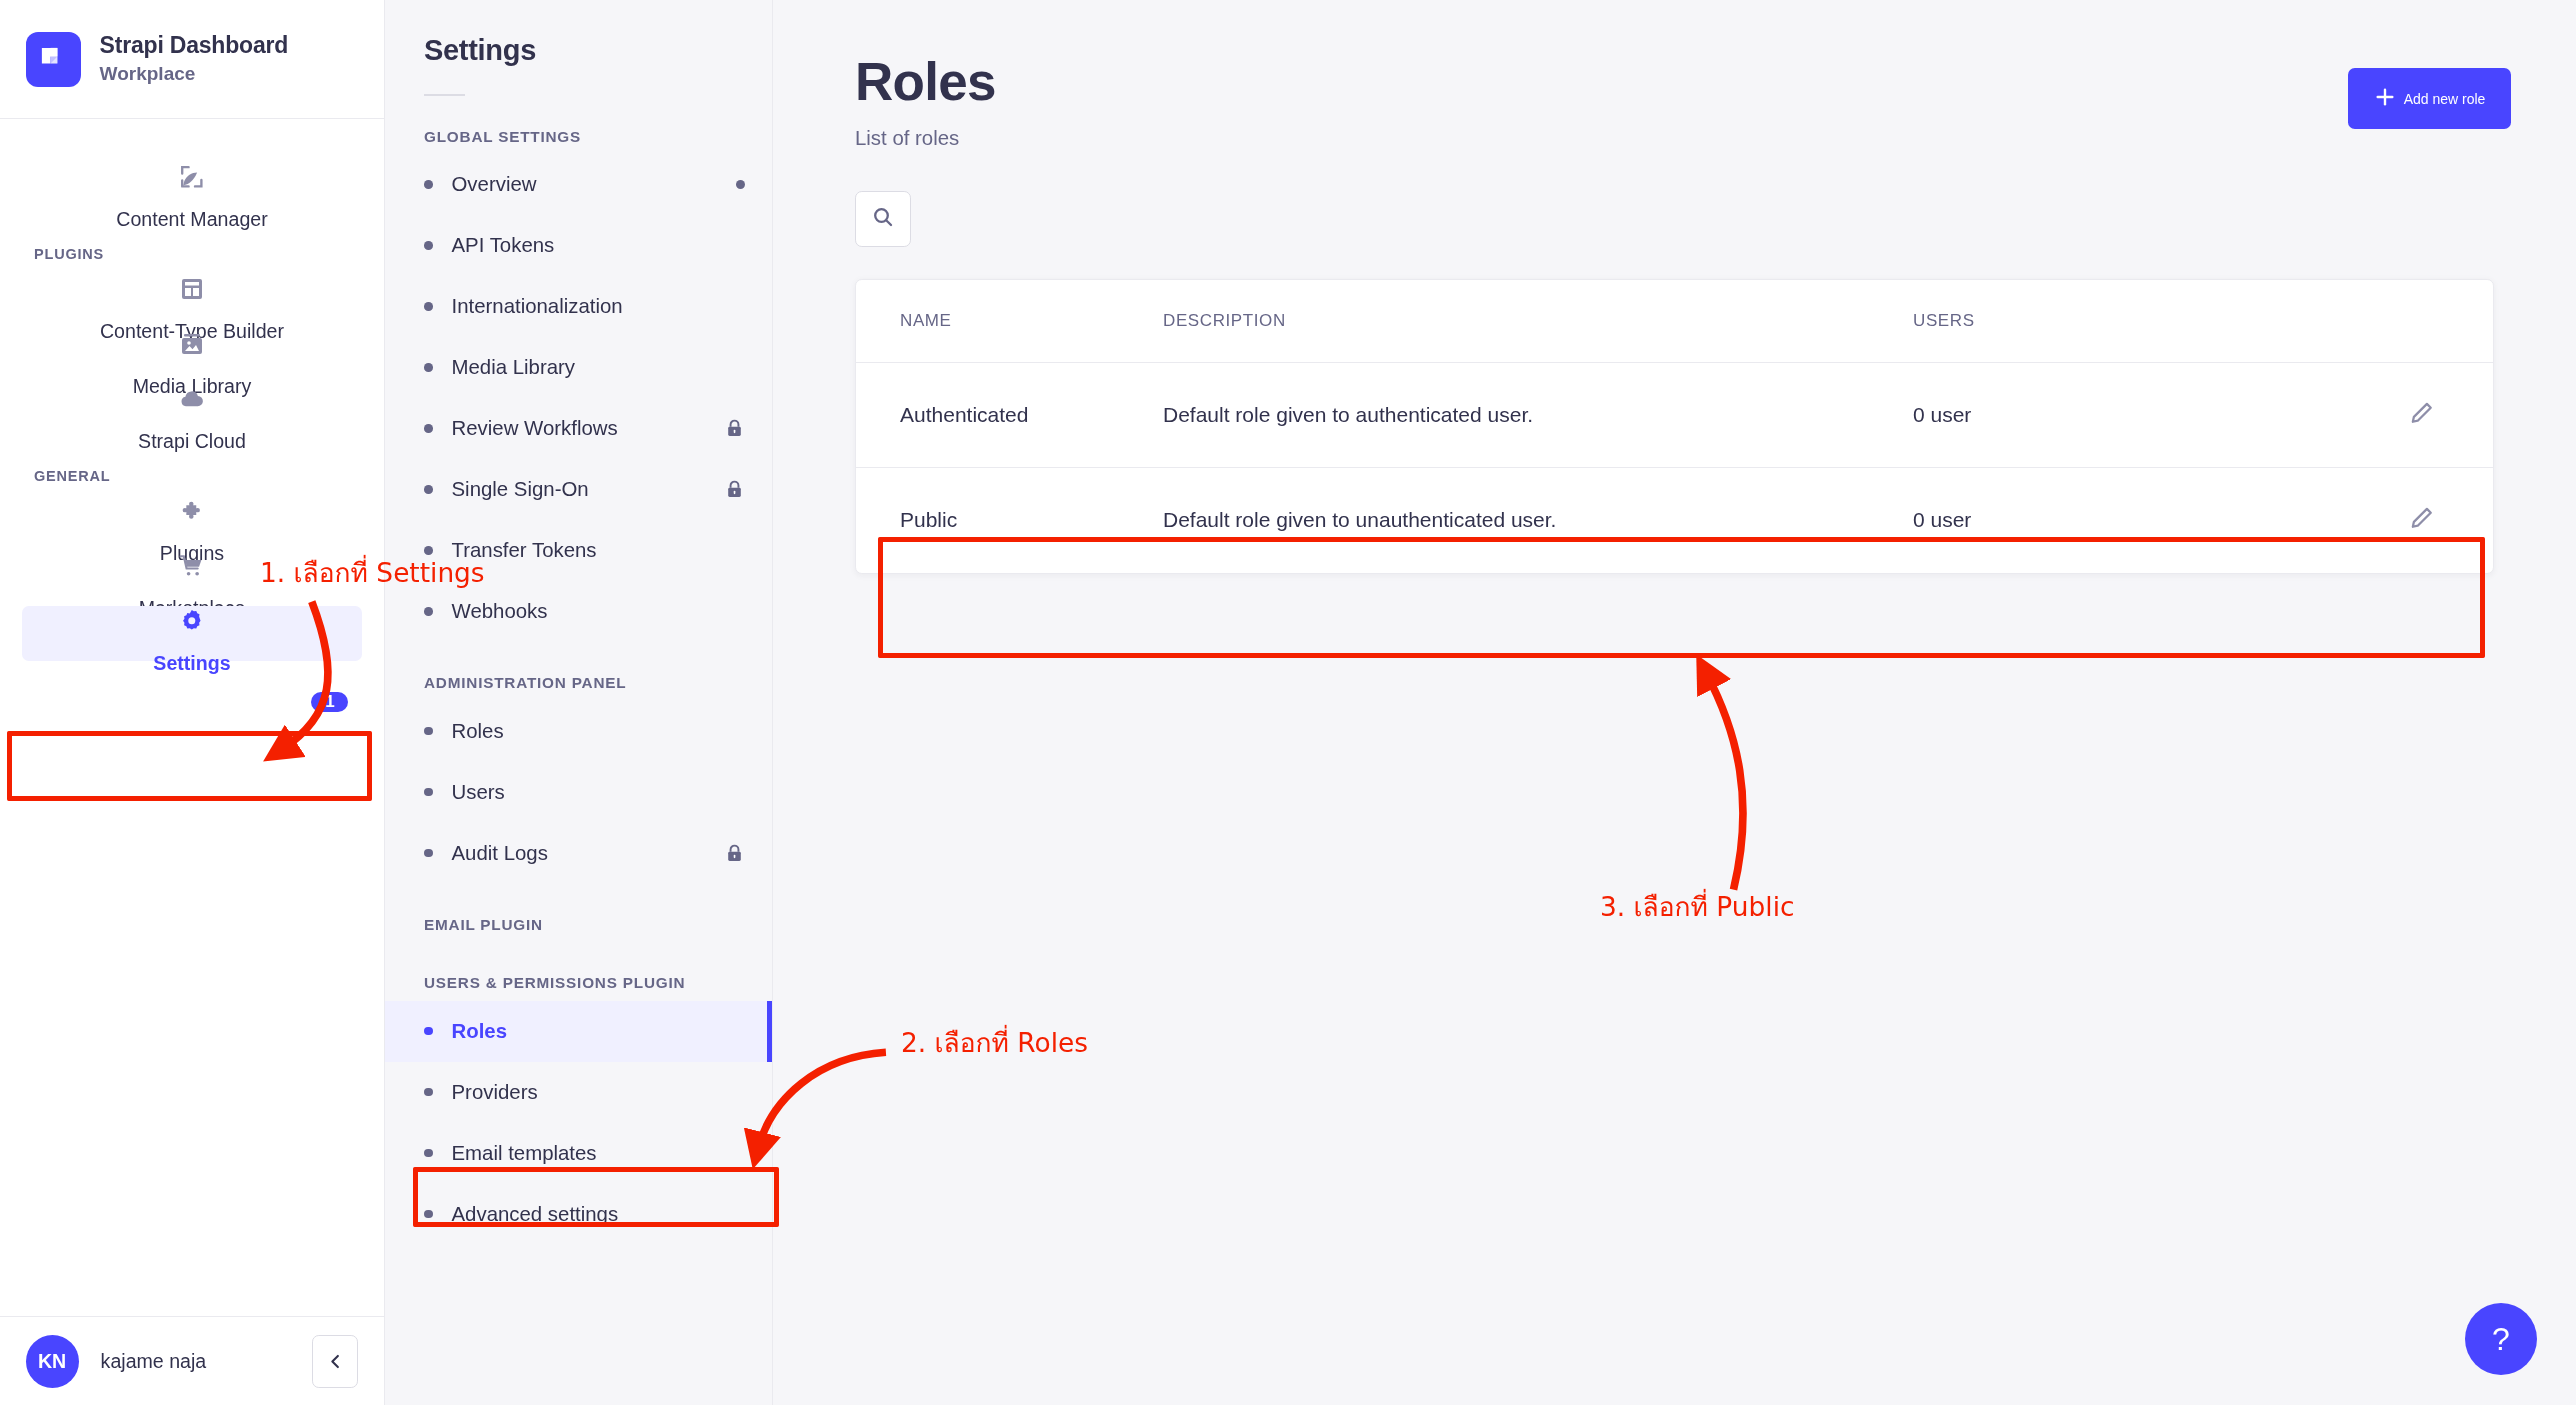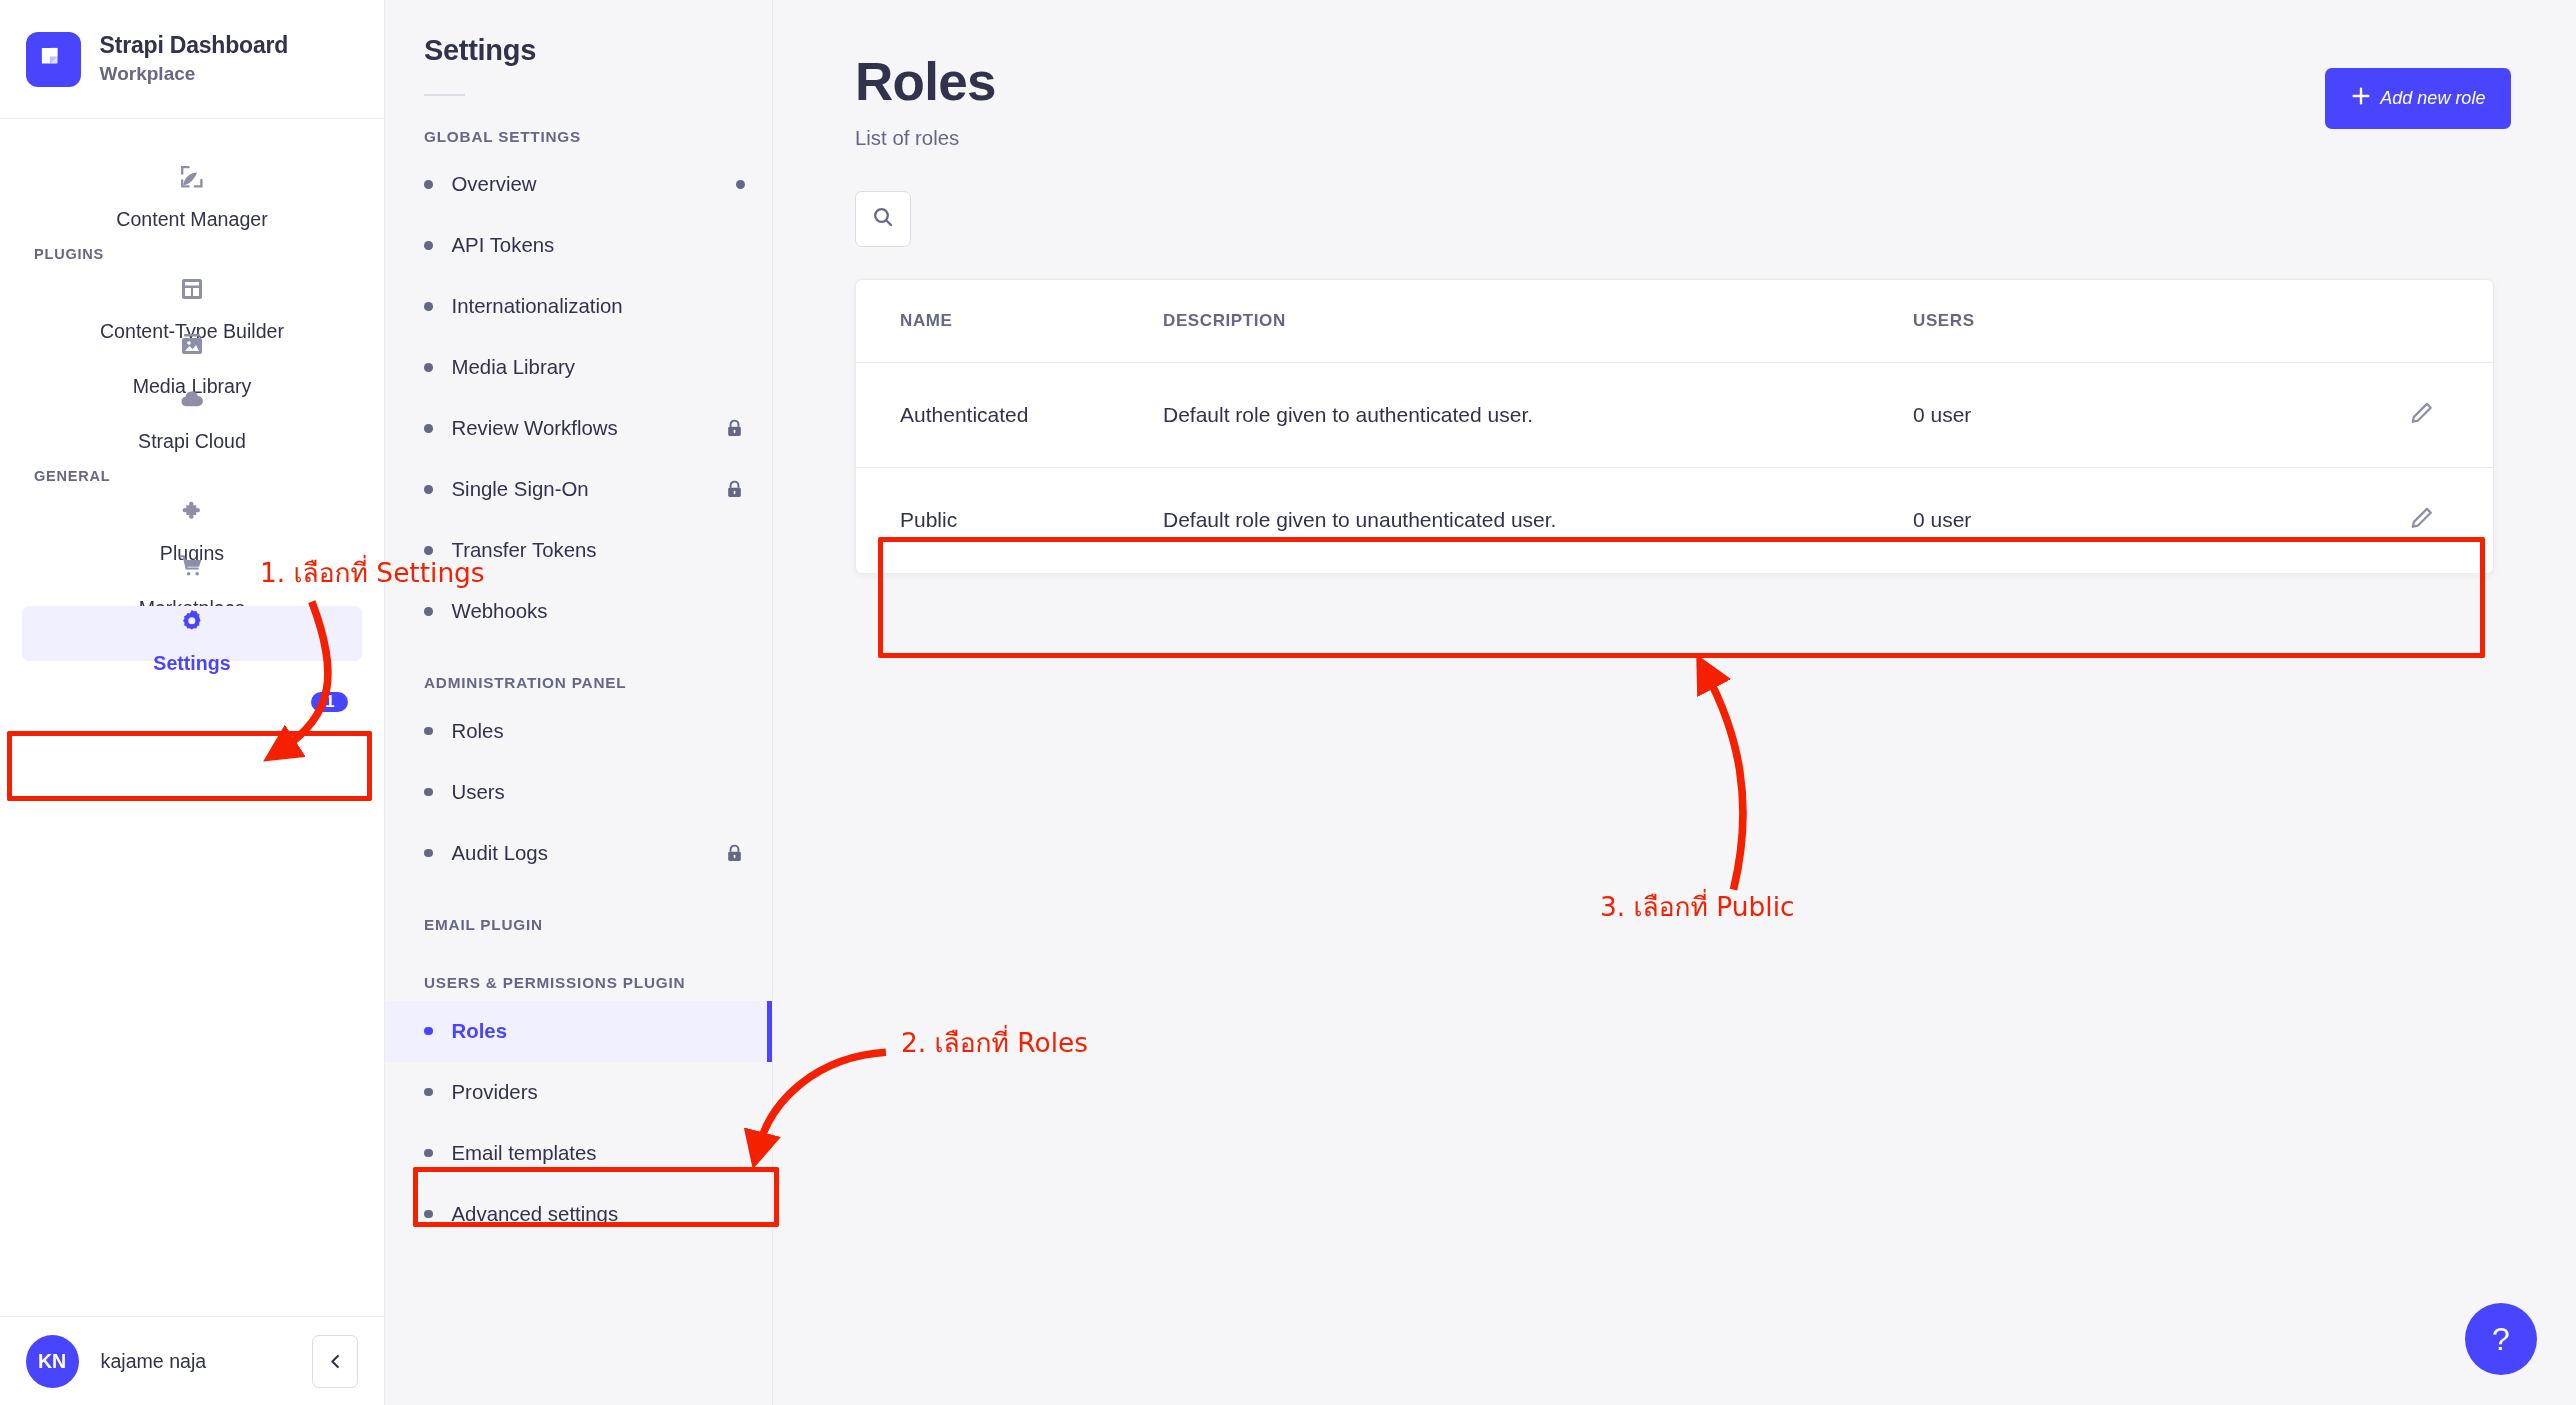--- a/index.html
+++ b/index.html
@@ -113,37 +113,37 @@
   
   .content { flex: 1 1 auto; height: 1406px; background: #f6f6f9; position: relative; padding: 0; }
   .content-header { display: flex; align-items: flex-start; padding: 53px 65px 0 82px; }
   .page-title { font-size: 53px; font-weight: bold; color: #32324d; line-height: 1.1; letter-spacing: -0.7px;}
   .page-sub { font-size: 20.4px; color: #666687; margin-top: 15.3px; }
   .btn-primary {
     margin-left: auto; margin-top: 15.3px;
     background: #4945ff; color: #fff; border: none; border-radius: 6.8px;
     height: 61px; padding: 0 25.6px;
     display: flex; align-items: center; gap: 8px;
-    font-size: 18px; font-weight: normal; font-style: italic;
+    font-size: 14px; font-weight: normal;
   }
   .search-btn {
     margin: 41px 0 0 82px;
     width: 56px; height: 56px; background: #fff;
     border: 0.9px solid #dcdce4; border-radius: 6.8px;
     display: flex; align-items: center; justify-content: center;
   }
   .table-wrap {
     margin: 32px 82px 0 82px;
     background: #fff; border: 0.9px solid #eaeaef; border-radius: 6.8px;
     box-shadow: 0 1.7px 6.8px rgba(33,33,52,0.05);
     overflow: hidden;
   }
   table { width: 100%; border-collapse: collapse; }
   thead th {
-    text-align: left; font-size: 17px; font-weight: bold; letter-spacing: 0.6px;
+    text-align: left; font-size: 17px; font-weight: normal; letter-spacing: 0.6px;
     color: #666687; text-transform: uppercase;
     padding: 31px 0 31px 0; border-bottom: 0.9px solid #eaeaef;
   }
   tbody td { font-size: 21px; color: #32324d; padding: 37px 0; border-bottom: 0.9px solid #eaeaef; }
   tbody tr:last-child td { border-bottom: none; }
   .col-name  { width: 307px; padding-left: 44px !important; }
   .col-desc  { width: 750px; }
   .col-users { width: 443px; }
   .col-act   { text-align: right; padding-right: 58px !important; }
 

